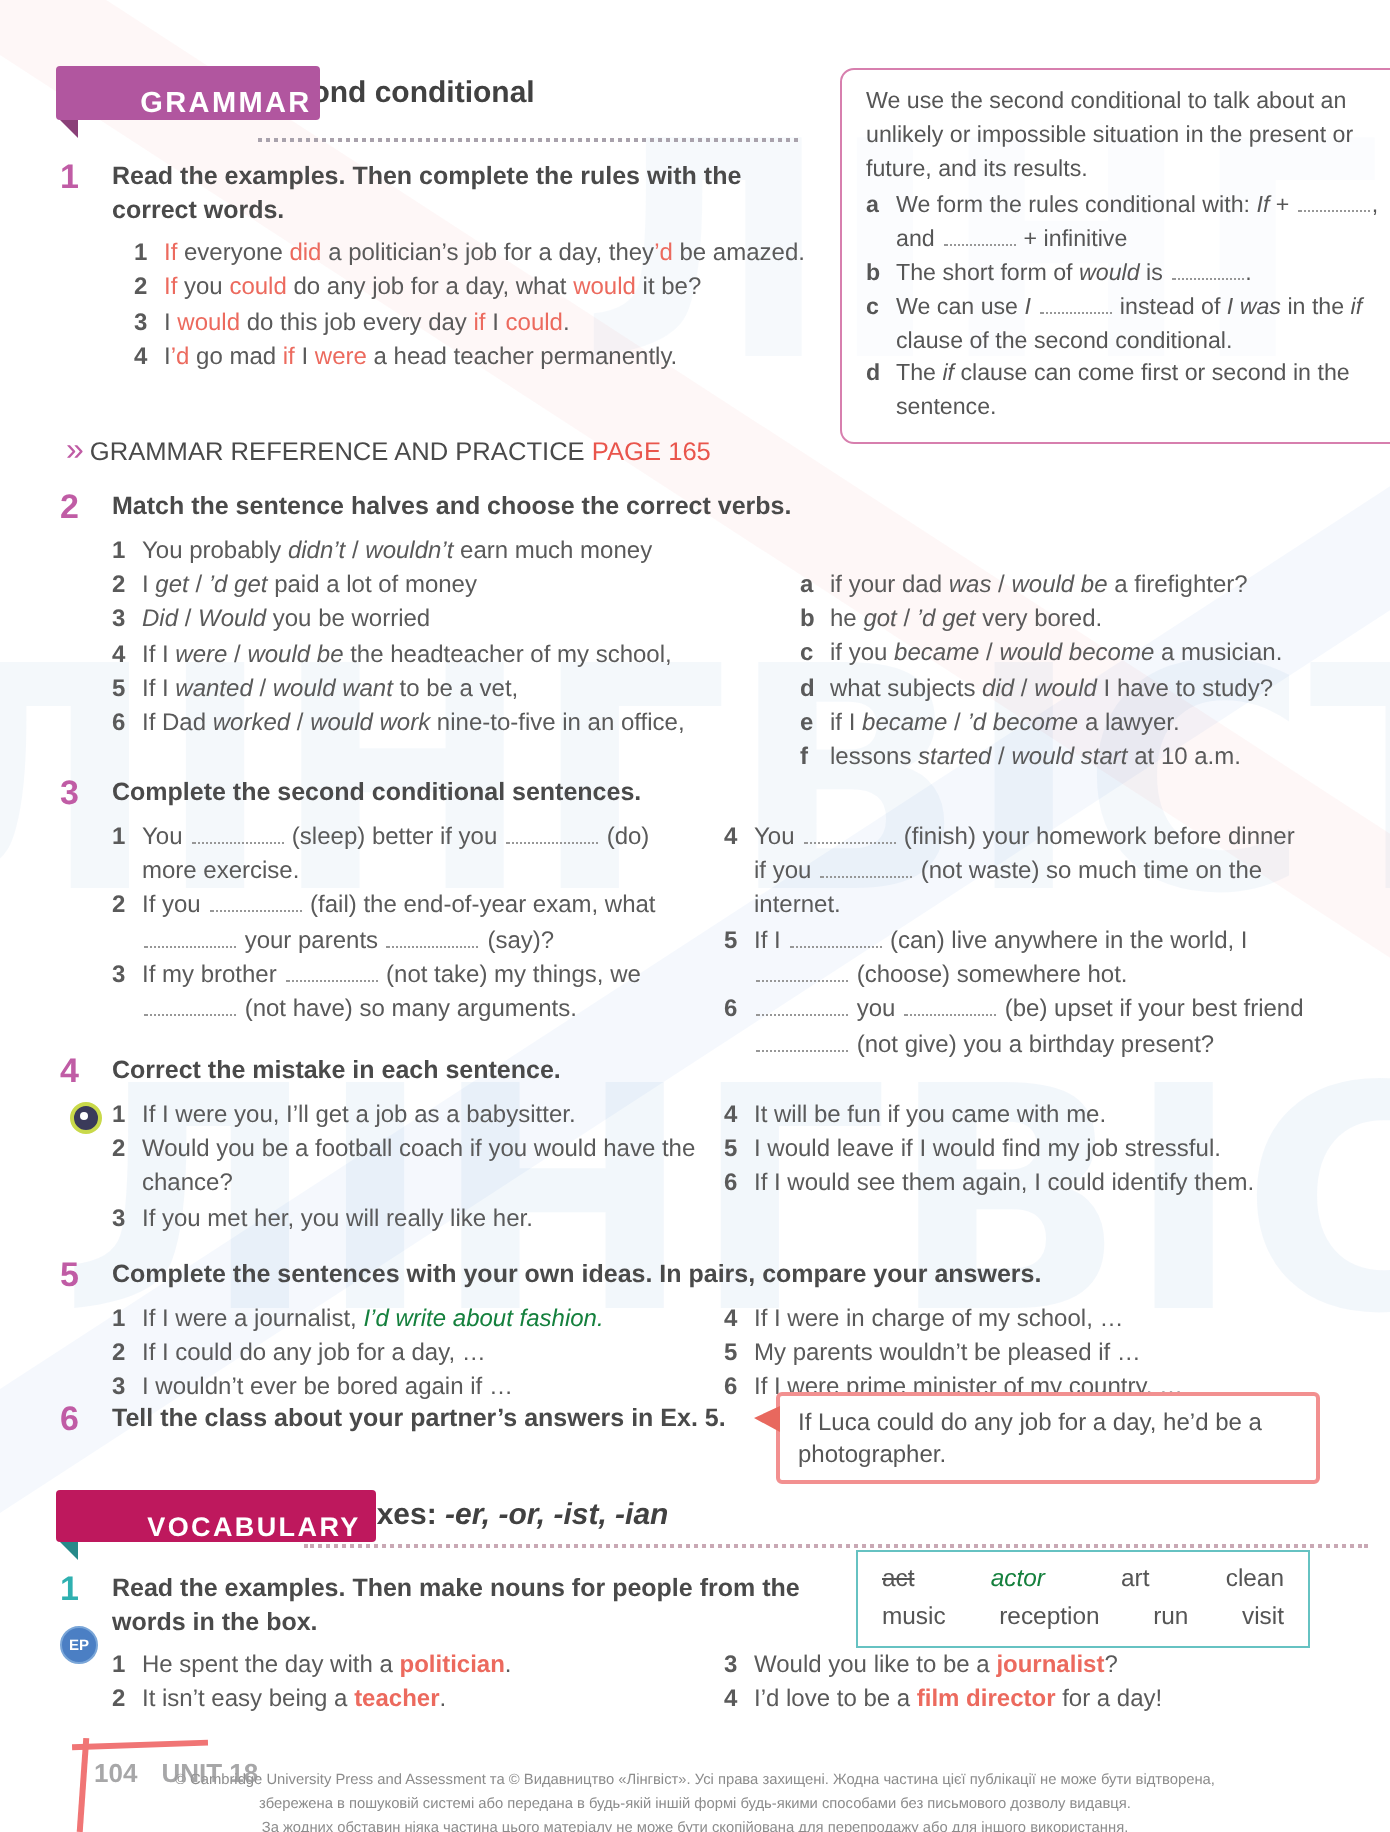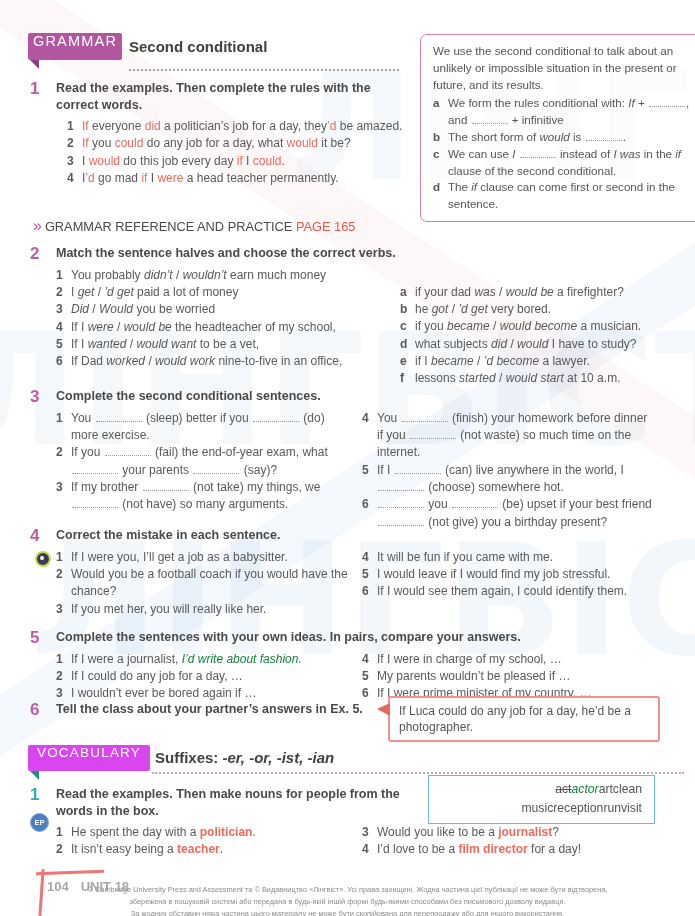--- a/index.html
+++ b/index.html
@@ -7,24 +7,24 @@
         font-family:"Liberation Sans","DejaVu Sans",sans-serif;color:#585858;}
   
   .wm{position:absolute;z-index:0;font-weight:bold;color:#7daad7;pointer-events:none;white-space:nowrap;font-family:"DejaVu Sans",sans-serif;}
   #wm1{left:290px;top:40px;font-size:150px;opacity:0.06;}
   #wm2{left:-50px;top:300px;font-size:155px;opacity:0.08;}
   #wm3{left:30px;top:510px;font-size:155px;opacity:0.09;}
   .stripe{position:absolute;z-index:0;pointer-events:none;}
   #st1{left:-160px;top:240px;width:1150px;height:52px;background:rgba(232,90,90,0.05);transform:rotate(33deg);}
   #st2{left:-160px;top:430px;width:1150px;height:52px;background:rgba(90,130,225,0.06);transform:rotate(-33deg);}
   
-  .banner{position:absolute;z-index:2;color:#fff;font-weight:normal;letter-spacing:1.2px;
-          display:flex;align-items:flex-start;justify-content:center;border-radius:2px;}
+  .banner{position:absolute;z-index:2;color:#fff;font-weight:bold;letter-spacing:1.2px;
+          display:flex;align-items:flex-end;justify-content:center;border-radius:2px;padding-left:38px;}
   #grammar-banner{left:28px;top:33px;width:94px;height:27px;background:#b1569f;font-size:14.5px;}
-  #vocab-banner{left:28px;top:745px;width:122px;height:26px;background:#d946ef;font-size:13.5px;}
+  #vocab-banner{left:28px;top:745px;width:122px;height:26px;background:#be185d;font-size:13.5px;}
   .tail{position:absolute;left:2px;top:100%;width:0;height:0;border-left:9px solid transparent;}
   #grammar-banner .tail{border-top:9px solid #8a4078;}
   #vocab-banner .tail{border-top:9px solid #278a8a;}
   .sec-title{position:absolute;z-index:1;font-weight:bold;color:#414141;}
   #grammar-title{left:129px;top:38px;font-size:15px;}
   #vocab-title{left:155px;top:749px;font-size:15px;}
   #vocab-title .suf{font-style:italic;}
   .dash{position:absolute;z-index:1;border-top:2px dotted #a9a2ac;}
   #g-dash{left:129px;top:69px;width:270px;}
   #v-dash{left:152px;top:772px;width:532px;border-top-color:#c9a8b4;}
@@ -68,21 +68,21 @@
           padding:5px 9px;font-size:12px;line-height:1.35;color:#565656;background:#fff;}
   .btail{position:absolute;left:-13px;top:5px;width:0;height:0;border-top:6px solid transparent;
          border-bottom:7px solid transparent;border-right:13px solid #e8685e;}
   
   .ep{position:absolute;left:0px;top:27px;width:17px;height:17px;border-radius:50%;background:#4b7fc4;
       color:#fff;font-size:7.5px;font-weight:bold;display:flex;align-items:center;justify-content:center;
       border:1.5px solid #7aa6d8;z-index:2;}
   
   .wbox{position:absolute;z-index:2;left:428px;top:775px;width:227px;border:1.5px solid #66c2c2;background:#fff;
         padding:4px 12px 5px 12px;font-size:12.2px;color:#555;box-sizing:border-box;}
-  .word-row{display:flex;justify-content:flex-end;line-height:1.55;}
+  .word-row{display:flex;justify-content:space-between;line-height:1.55;gap:16px;}
   
   .copy{position:absolute;z-index:1;left:0;top:884px;width:695px;text-align:center;
         font-size:7.4px;line-height:1.62;color:#8c8c8c;}
   .pagelabel{position:absolute;z-index:2;left:47px;top:879px;font-size:13px;font-weight:bold;color:#98989a;
              display:flex;gap:12px;opacity:0.85;}
   .corner-v{position:absolute;z-index:2;left:40px;top:869px;width:2.5px;height:47px;background:#f07575;transform:rotate(4deg);}
   .corner-h{position:absolute;z-index:2;left:36px;top:871px;width:68px;height:2.5px;background:#f07575;transform:rotate(-2deg);}
 </style>
 </head>
 <body>

